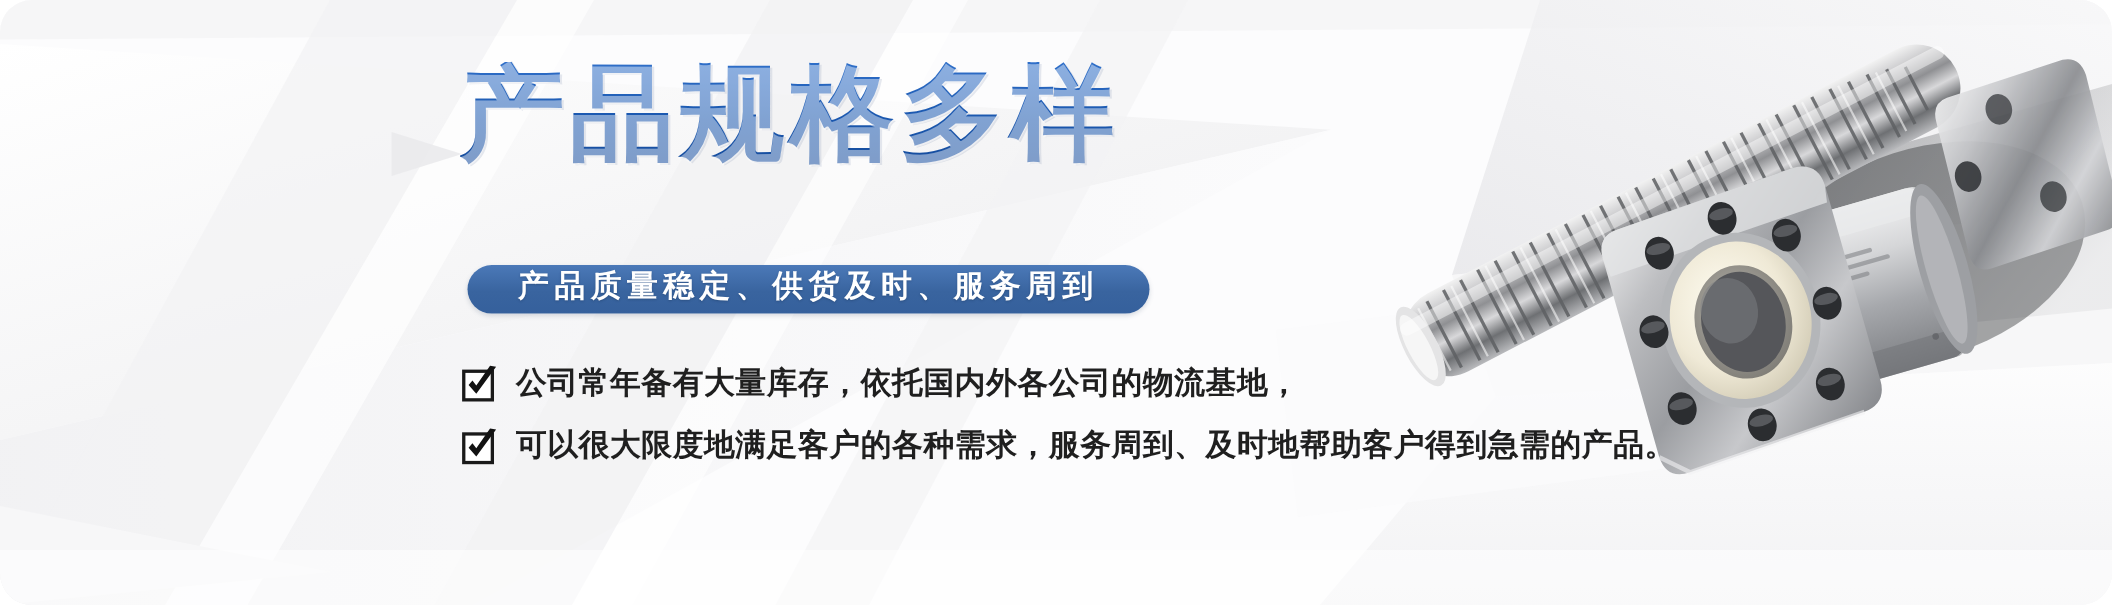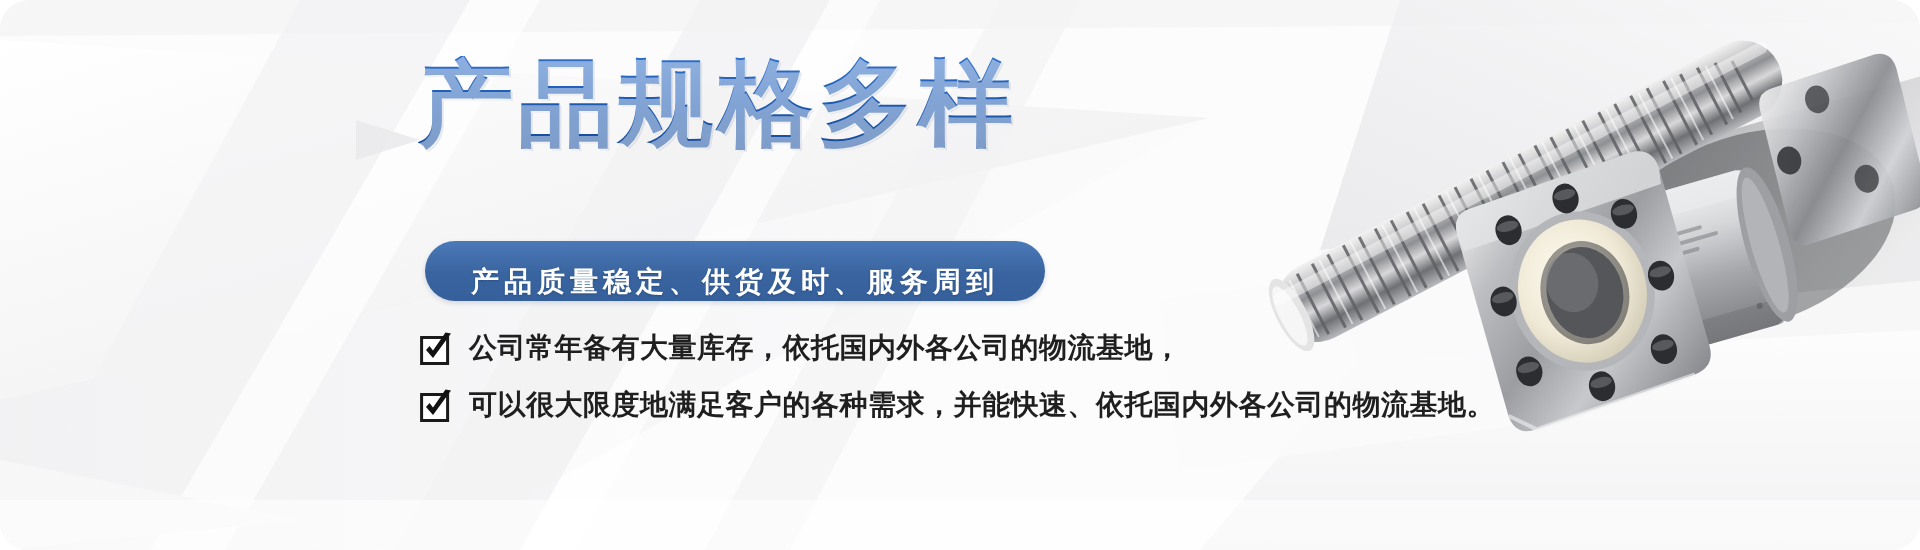--- a/index.html
+++ b/index.html
@@ -53,23 +53,23 @@
     letter-spacing:5px;
     line-height:1;
     color:rgba(120,140,170,.18);
     white-space:nowrap;
     z-index:-1;
   }
 
   .pill{
     position:absolute;
     left:425px; top:241px;
-    height:60px;
+    height:44px;
     padding:0 46px;
-    display:flex; align-items:flex-end;
+    display:flex; align-items:flex-start;
     border-radius:34px;
     background:linear-gradient(180deg,#4b79b8 0%,#39649f 55%,#35609c 100%);
     box-shadow:0 2px 5px rgba(60,80,110,.20);
   }
   .pill-text{
     font-size:28px;
     font-weight:700;
     letter-spacing:5px;
     color:#ffffff;
     white-space:nowrap;
@@ -347,18 +347,18 @@
         <span class="bullet-text">公司常年备有大量库存，依托国内外各公司的物流基地，</span>
       </div>
 
       <div class="bullet">
         <span class="check-icon">
           <svg width="33" height="33" viewBox="0 0 33 33" aria-hidden="true">
             <rect x="1.6" y="5.5" width="26" height="26" fill="#ffffff" stroke="#1a1a1a" stroke-width="3"></rect>
             <path d="M6 18 L13 26 L31 1.5 L25.5 0.5 L13 18.5 L9.5 14 Z" fill="#121212"></path>
           </svg>
         </span>
-        <span class="bullet-text">可以很大限度地满足客户的各种需求，并能快速、依托国内外各公司的物流基地。</span>
+        <span class="bullet-text">可以很大限度地满足客户的各种需求，服务周到、及时地帮助客户得到急需的产品。</span>
       </div>
 
     </div>
   </div>
 </div>
 
 </body></html>

